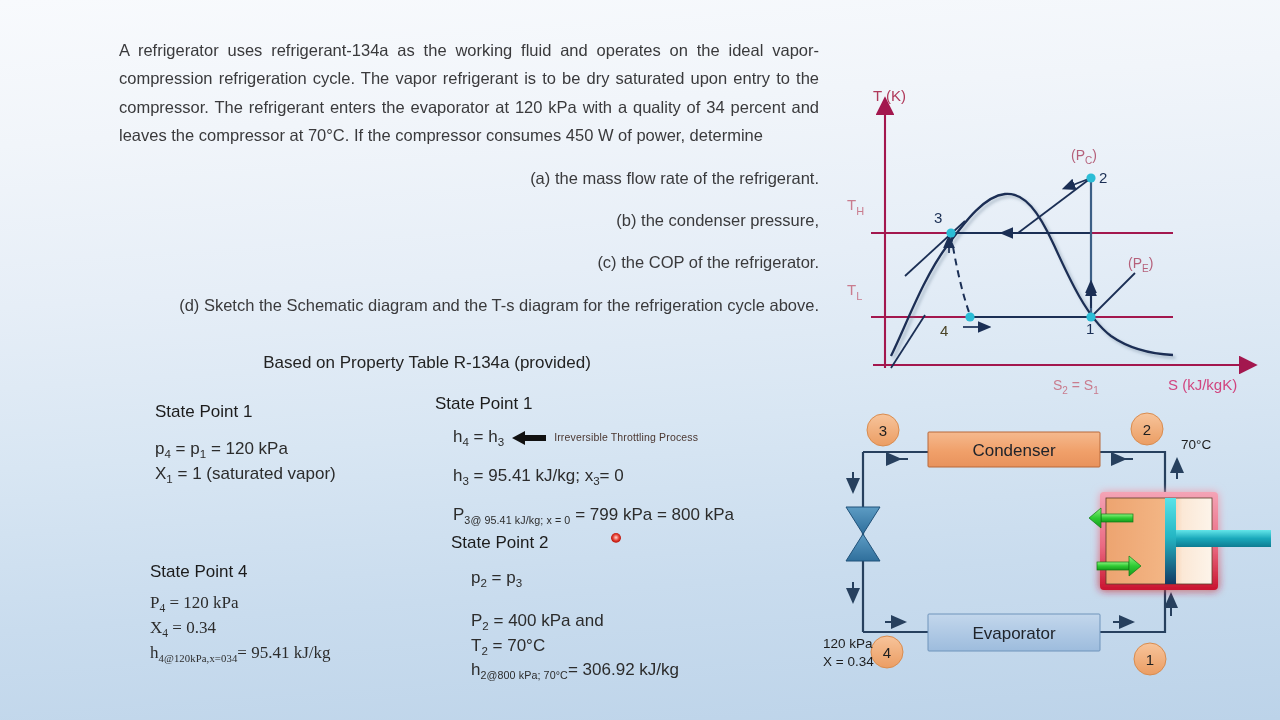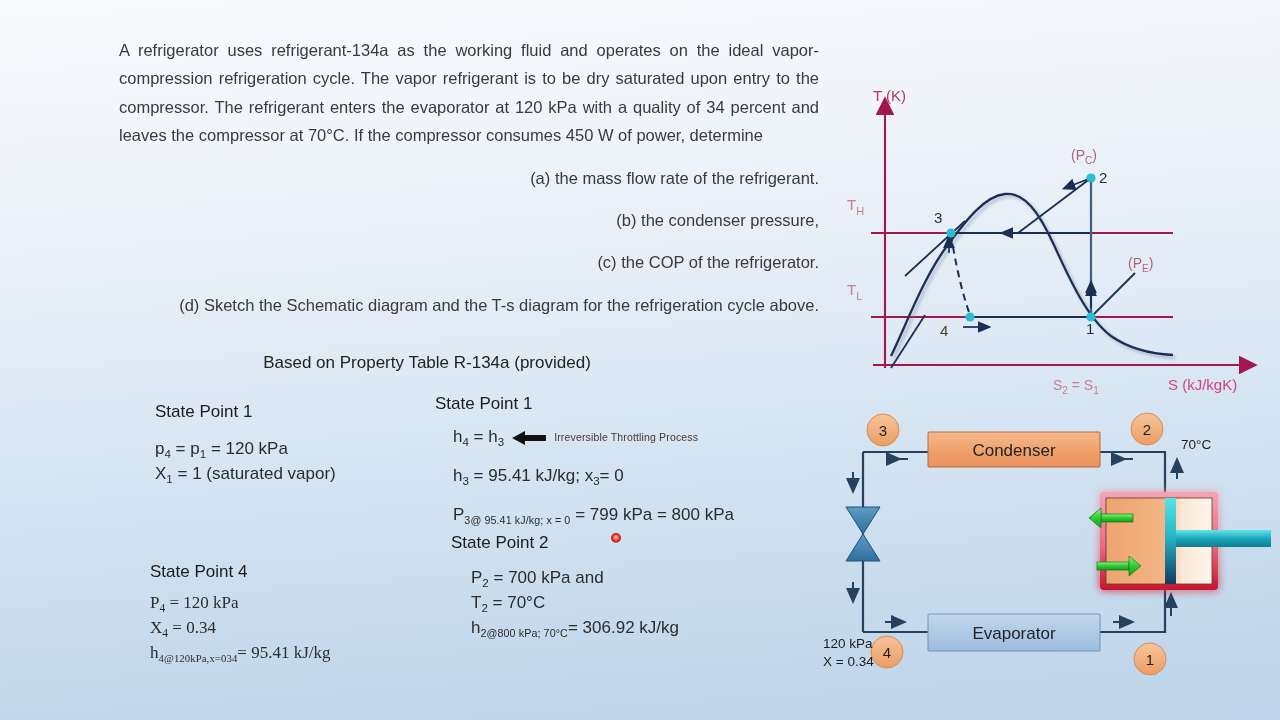--- a/index.html
+++ b/index.html
@@ -153,21 +153,22 @@
         <span class="throt-note">Irreversible Throttling Process</span>
       </div>
       <div class="ln"><span>h</span><sub>3</sub><span> = 95.41 kJ/kg; x</span><sub>3</sub><span>= 0</span></div>
       <div class="ln"><span>P</span><sub class="tiny">3@  95.41 kJ/kg; x = 0</sub><span> = 799 kPa = 800 kPa</span></div>
     </div>
   </div>
 
   <div id="sp2">
     <div class="sp-title">State Point 2</div>
     <div class="sp-body">
-      <div><span>P</span><sub>2</sub><span> = 700 kPa and</span></div>
+      <div class="gap"><span>p</span><sub>2</sub><span> = p</span><sub>3</sub></div>
+      <div><span>P</span><sub>2</sub><span> = 400 kPa and</span></div>
       <div><span>T</span><sub>2</sub><span> = 70°C</span></div>
       <div><span>h</span><sub class="tiny">2@800 kPa; 70°C</sub><span>= 306.92 kJ/kg</span></div>
     </div>
   </div>
 
   <div class="laser"></div>
 
   <div id="ts-diagram">
     <svg width="420" height="320" viewBox="0 0 420 320">
       <defs>

